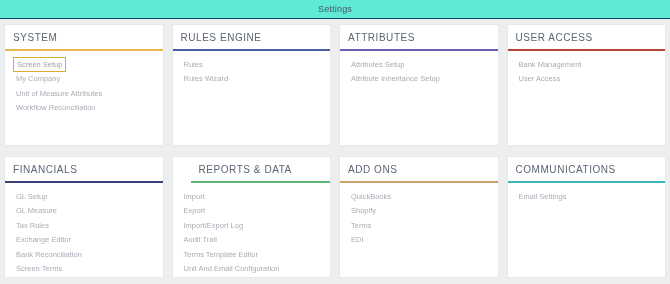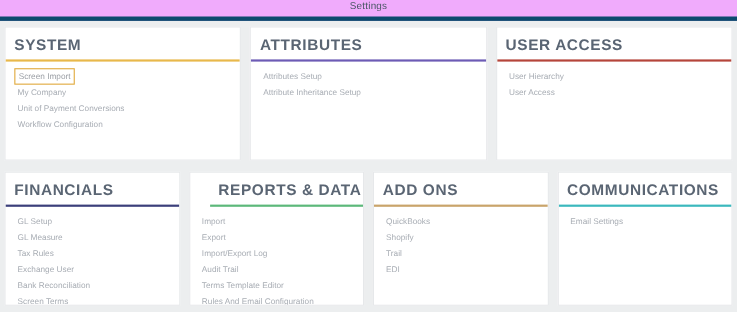--- a/index.html
+++ b/index.html
@@ -12,24 +12,25 @@
 
   body {
     background: #eceeef;
     font-family: "Liberation Sans", sans-serif;
     -webkit-font-smoothing: antialiased;
   }
 
   
   .page-header {
     height: 19px;
-    background: #f0abfc;
+    background: #5eead4;
     display: flex;
+    align-items: center;
     justify-content: center;
-    border-bottom: 4px solid #0c4a6e;
+    border-bottom: 1px solid #0c4a6e;
   }
   .page-header-title {
     font-size: 9px;
     color: #4a5766;
     letter-spacing: .2px;
   }
 
   
   .grid {
     padding: 5px 4px 0 4px;
@@ -50,26 +51,25 @@
     display: flex;
     flex-direction: column;
     overflow: hidden;
   }
 
   .card-header {
     padding: 7px 8px 6px 8px;
     border-bottom: 2px solid #cccccc;
   }
   .card-title {
-    font-size: 14px;
+    font-size: 10px;
     color: #5a6573;
     letter-spacing: .55px;
     text-transform: uppercase;
     white-space: nowrap;
-    font-weight: bold;
   }
 
   .card-body {
     padding: 6px 8px 0 8px;
     display: flex;
     flex-direction: column;
     align-items: flex-start;
   }
 
   .card-link {
@@ -95,81 +95,90 @@
   <span class="page-header-title">Settings</span>
 </div>
 
 <div class="grid">
   <div class="grid-row">
       <div class="card">
         <div class="card-header" style="border-bottom-color: rgb(232, 184, 75);">
           <div class="card-title">SYSTEM</div>
         </div>
         <div class="card-body">
-          <div class="card-link is-focused">Screen Import</div>
+          <div class="card-link is-focused">Screen Setup</div>
           <div class="card-link">My Company</div>
-          <div class="card-link">Unit of Payment Conversions</div>
-          <div class="card-link">Workflow Configuration</div>
+          <div class="card-link">Unit of Measure Attributes</div>
+          <div class="card-link">Workflow Reconciliation</div>
+        </div>
+      </div>
+      <div class="card">
+        <div class="card-header" style="border-bottom-color: rgb(74, 95, 165);">
+          <div class="card-title">RULES ENGINE</div>
+        </div>
+        <div class="card-body">
+          <div class="card-link">Rules</div>
+          <div class="card-link">Rules Wizard</div>
         </div>
       </div>
       <div class="card">
         <div class="card-header" style="border-bottom-color: rgb(109, 91, 181);">
           <div class="card-title">ATTRIBUTES</div>
         </div>
         <div class="card-body">
           <div class="card-link">Attributes Setup</div>
           <div class="card-link">Attribute Inheritance Setup</div>
         </div>
       </div>
       <div class="card">
         <div class="card-header" style="border-bottom-color: rgb(181, 69, 58);">
           <div class="card-title">USER ACCESS</div>
         </div>
         <div class="card-body">
-          <div class="card-link">User Hierarchy</div>
+          <div class="card-link">Bank Management</div>
           <div class="card-link">User Access</div>
         </div>
       </div>
     </div>
   <div class="grid-row">
       <div class="card">
         <div class="card-header" style="border-bottom-color: rgb(59, 63, 122);">
           <div class="card-title">FINANCIALS</div>
         </div>
         <div class="card-body">
           <div class="card-link">GL Setup</div>
           <div class="card-link">GL Measure</div>
           <div class="card-link">Tax Rules</div>
-          <div class="card-link">Exchange User</div>
+          <div class="card-link">Exchange Editor</div>
           <div class="card-link">Bank Reconciliation</div>
           <div class="card-link">Screen Terms</div>
           <div class="card-link">Discount Hierarchy</div>
         </div>
       </div>
       <div class="card">
         <div class="card-header" style="border-bottom-color: rgb(92, 184, 122); margin-left: 18px;">
           <div class="card-title">REPORTS &amp; DATA</div>
         </div>
         <div class="card-body">
           <div class="card-link">Import</div>
           <div class="card-link">Export</div>
           <div class="card-link">Import/Export Log</div>
           <div class="card-link">Audit Trail</div>
           <div class="card-link">Terms Template Editor</div>
-          <div class="card-link">Rules And Email Configuration</div>
+          <div class="card-link">Unit And Email Configuration</div>
         </div>
       </div>
       <div class="card">
         <div class="card-header" style="border-bottom-color: rgb(201, 164, 106);">
           <div class="card-title">ADD ONS</div>
         </div>
         <div class="card-body">
           <div class="card-link">QuickBooks</div>
           <div class="card-link">Shopify</div>
-          <div class="card-link">Trail</div>
+          <div class="card-link">Terms</div>
           <div class="card-link">EDI</div>
         </div>
       </div>
       <div class="card">
         <div class="card-header" style="border-bottom-color: rgb(59, 184, 189);">
           <div class="card-title">COMMUNICATIONS</div>
         </div>
         <div class="card-body">
           <div class="card-link">Email Settings</div>
         </div>

